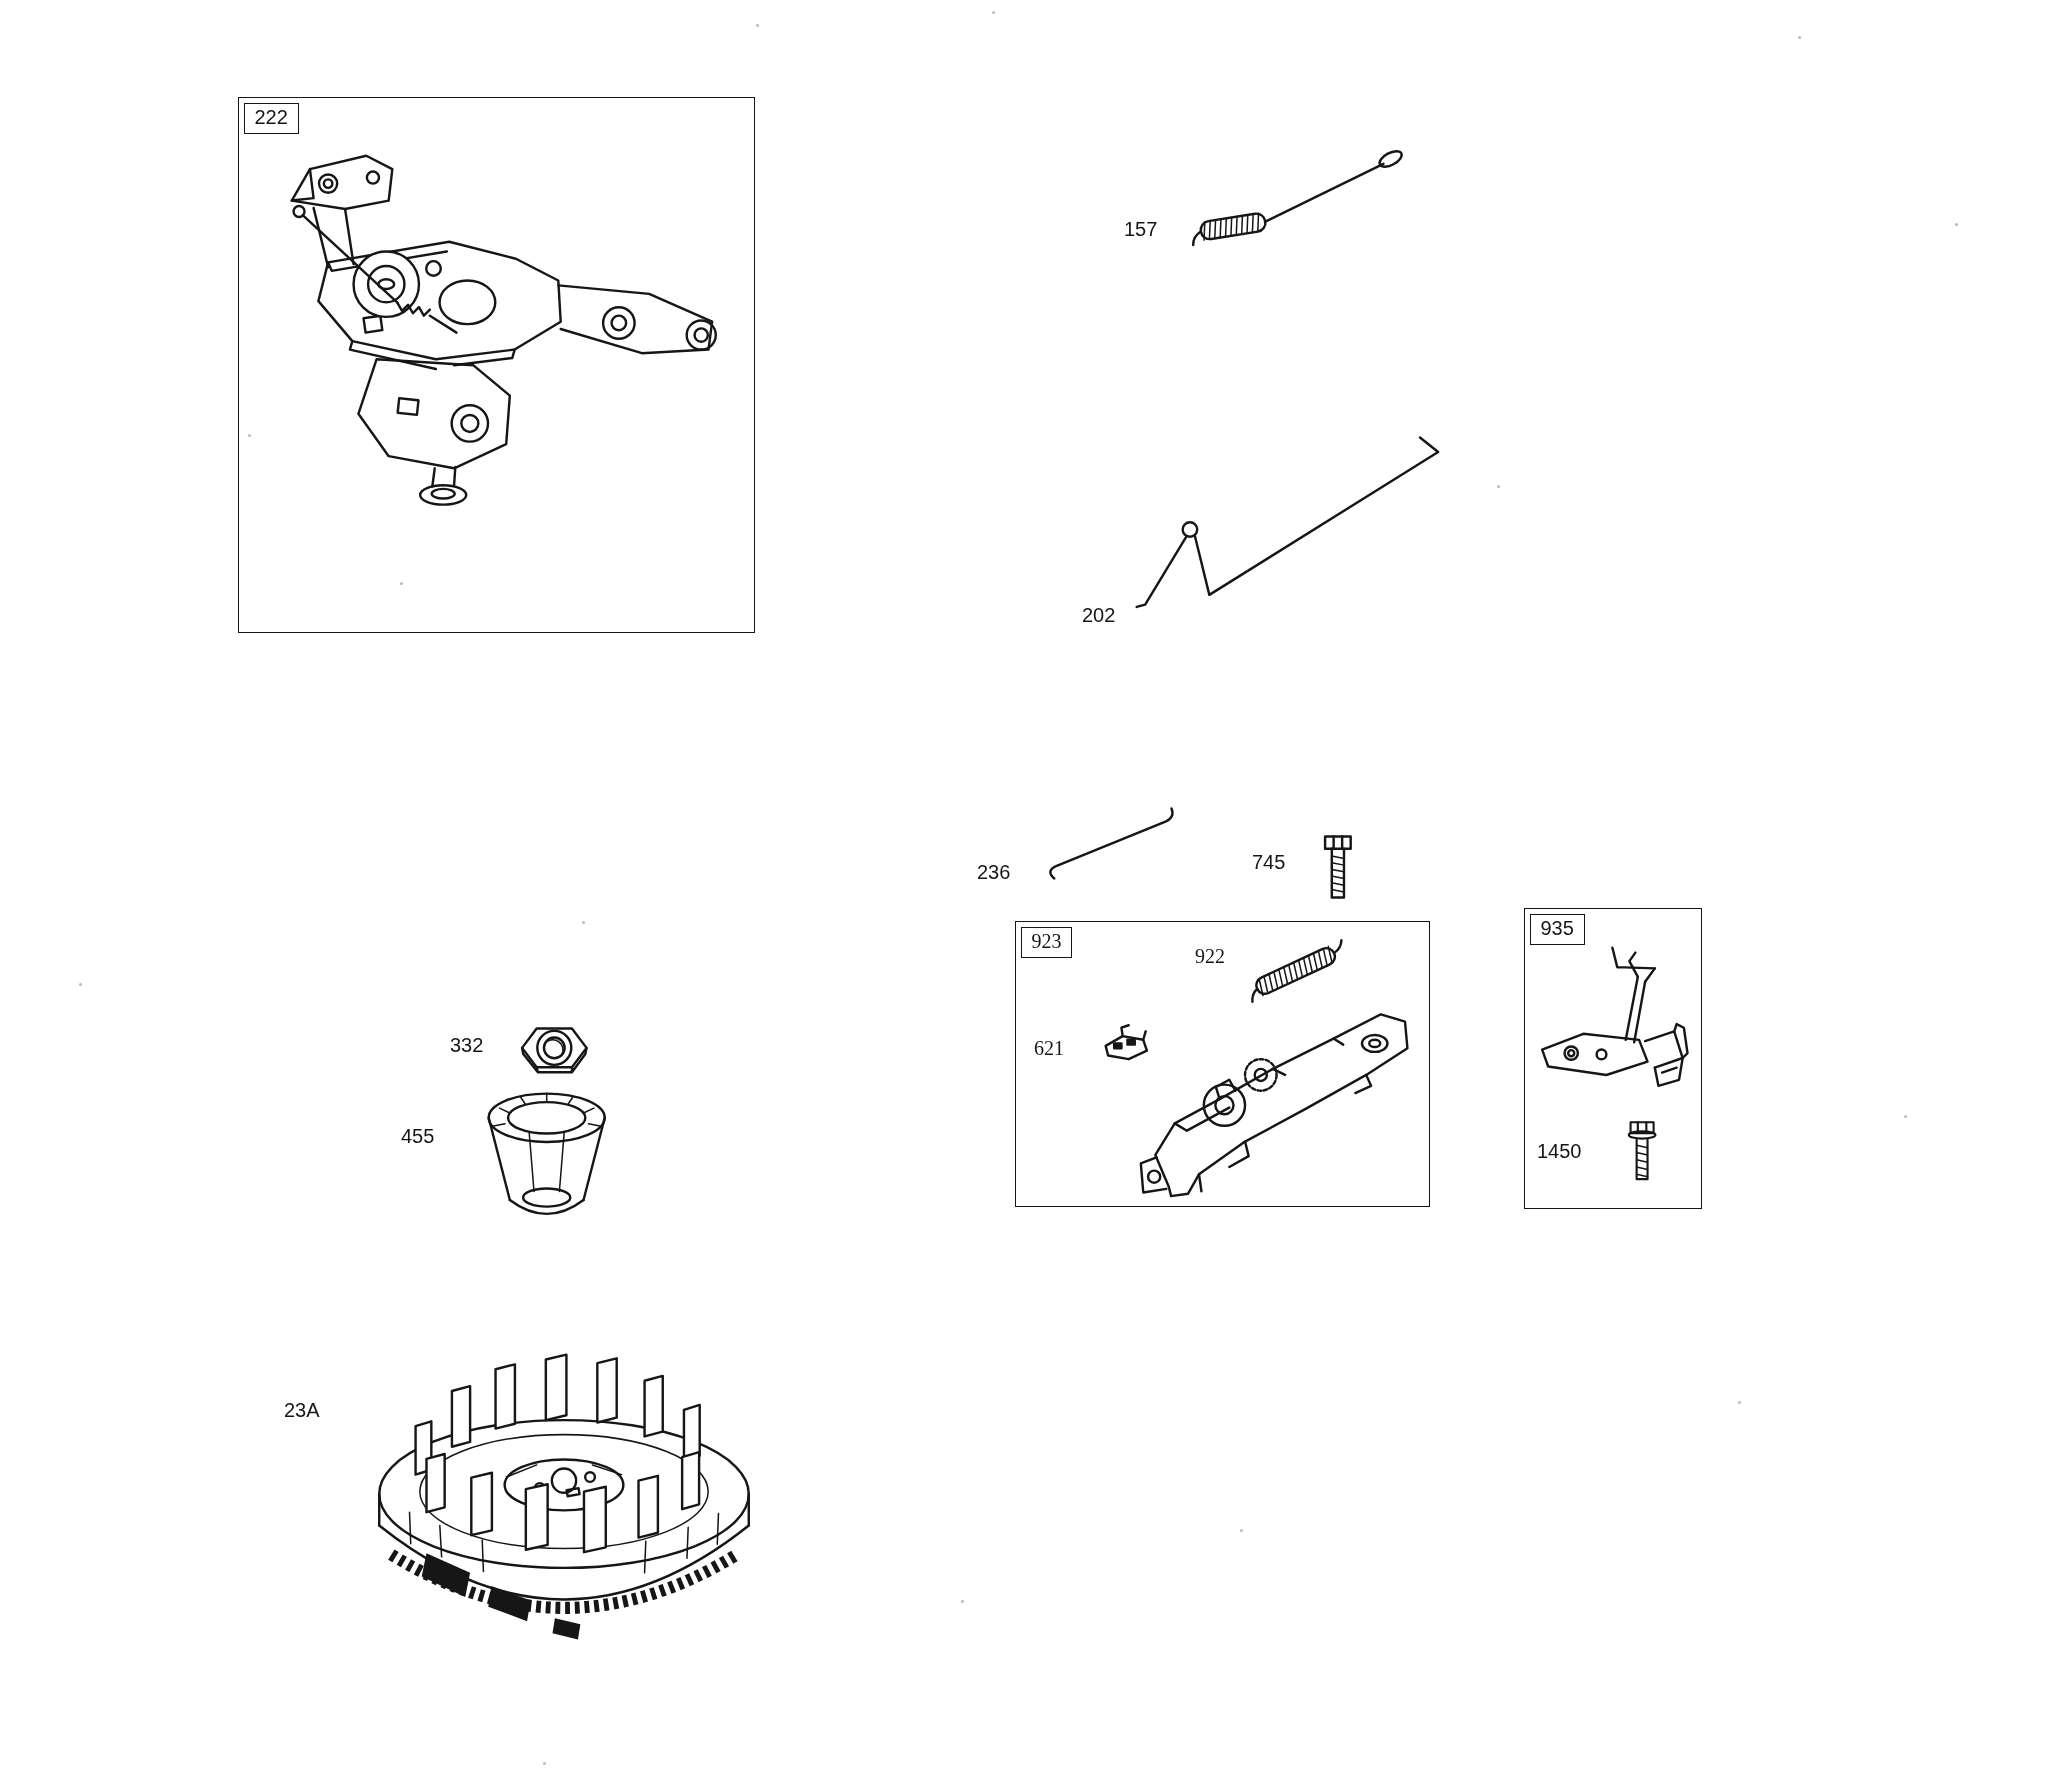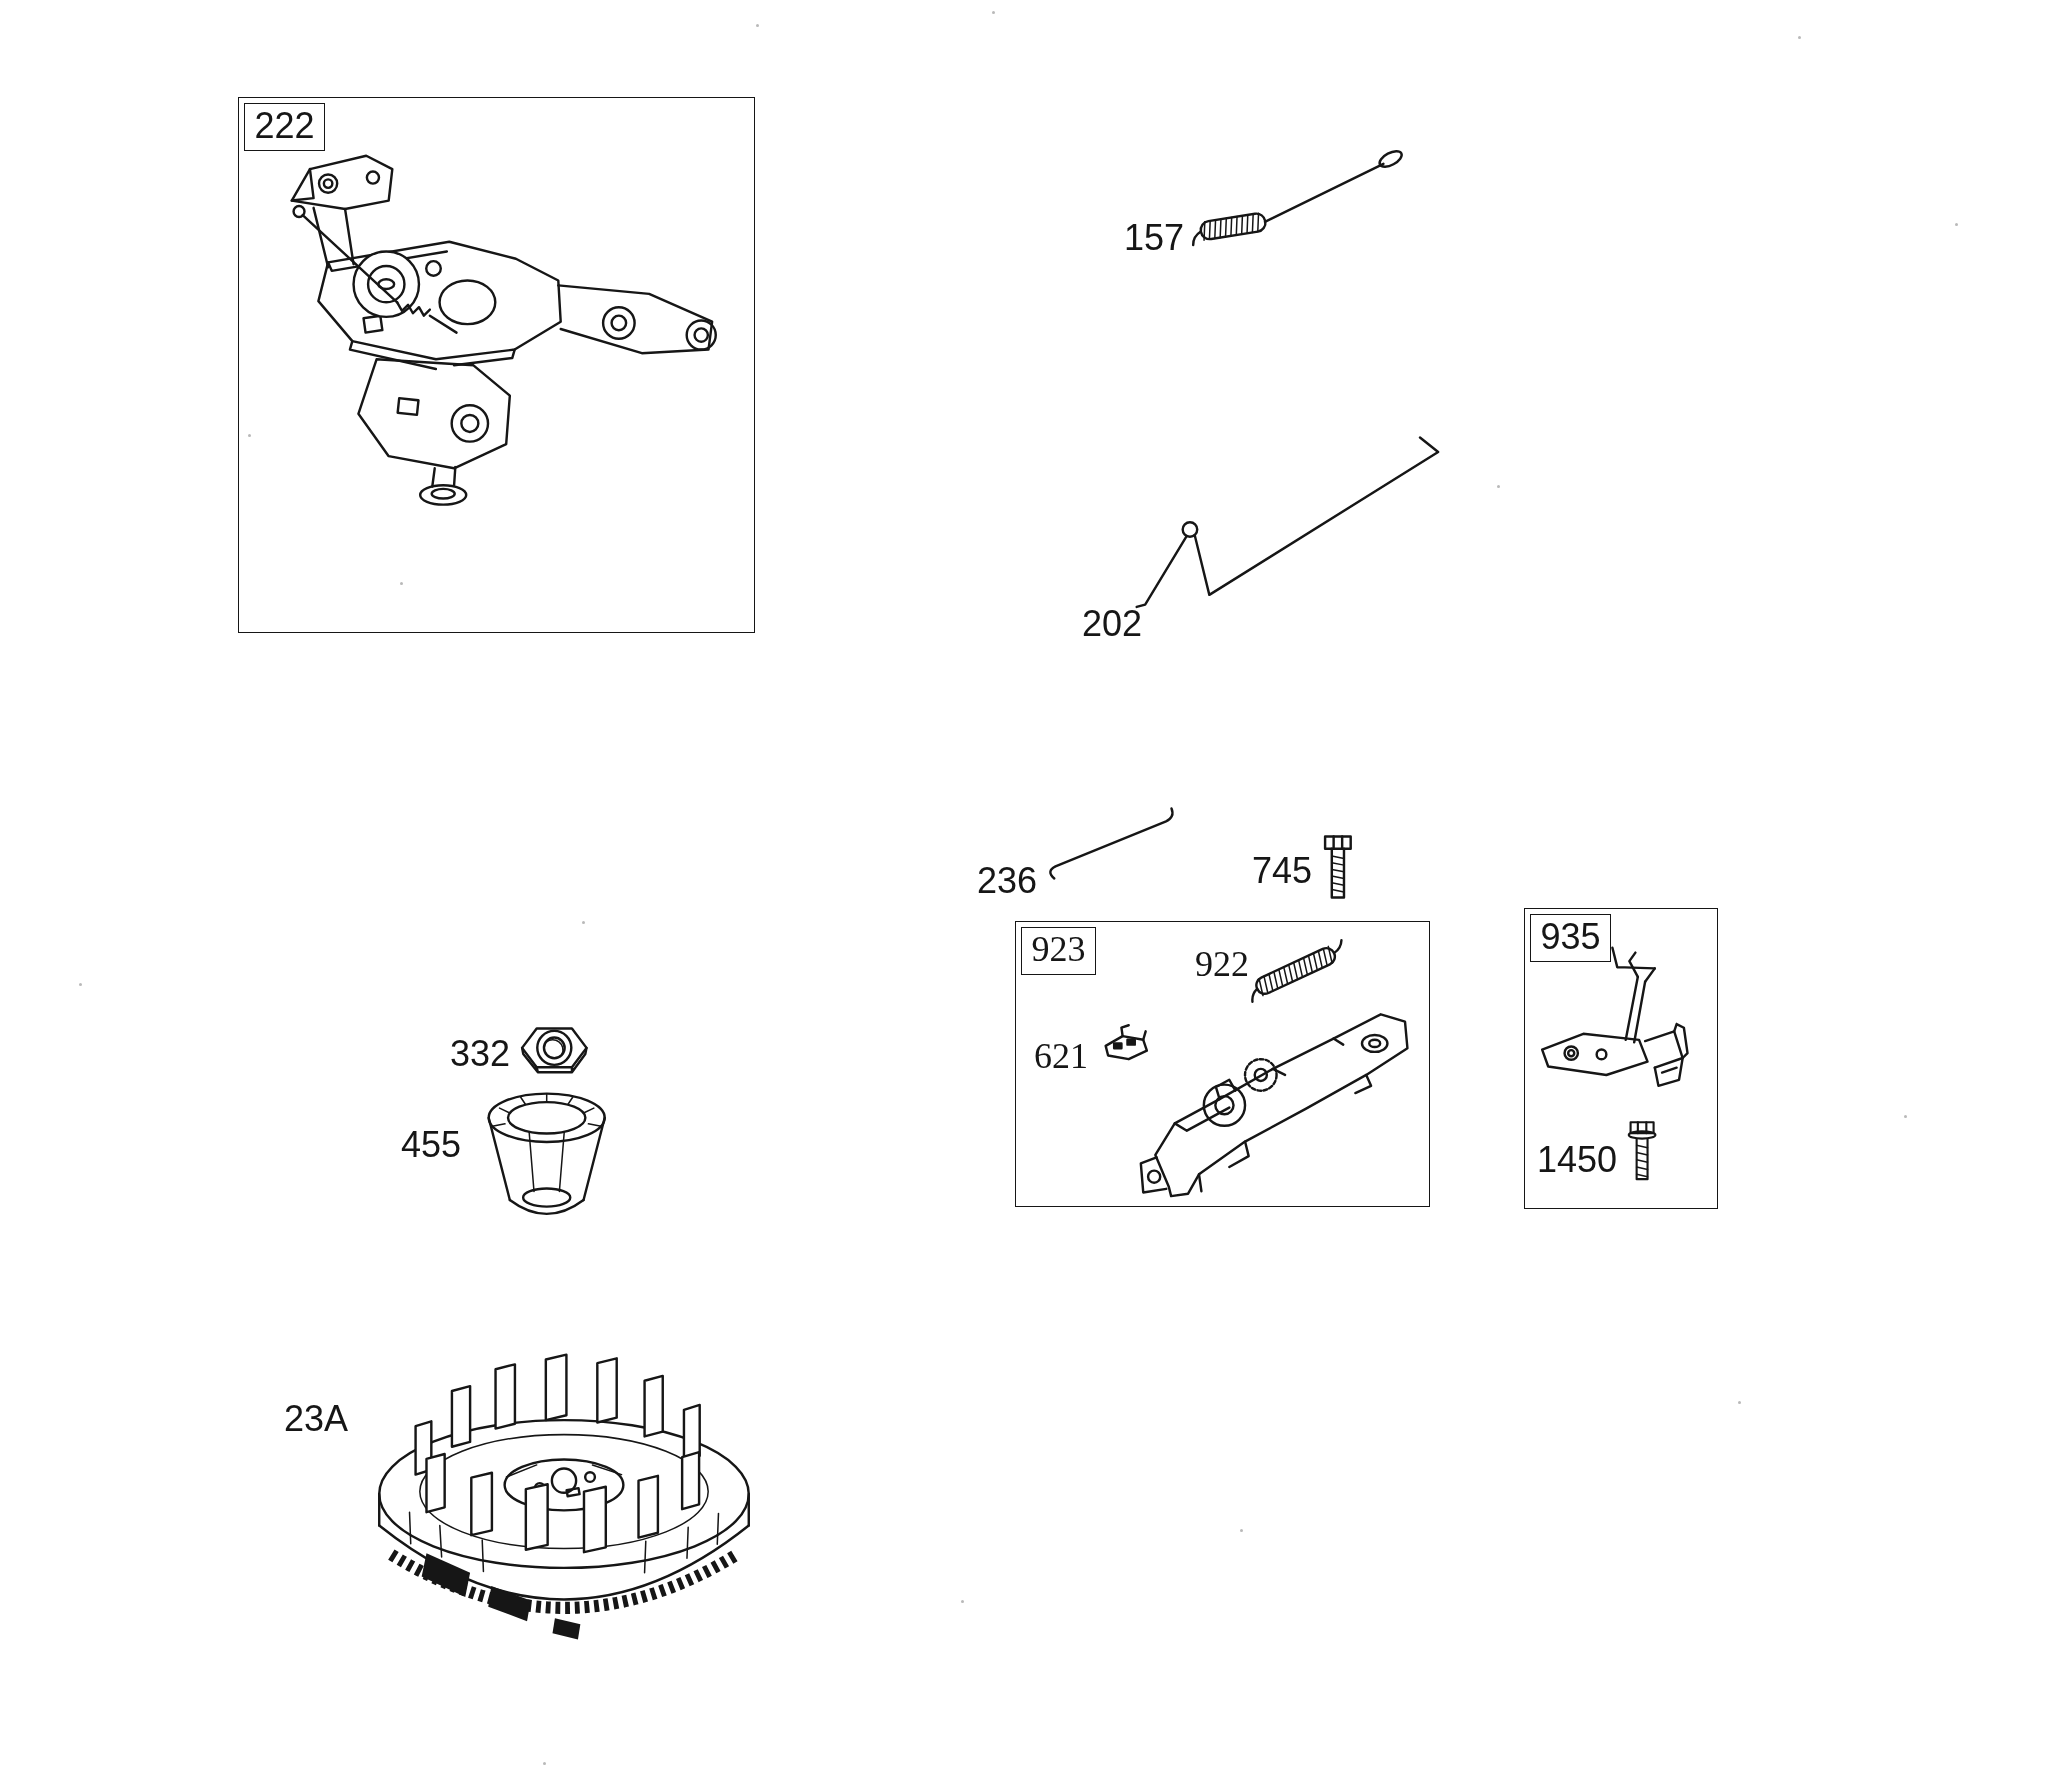--- a/index.html
+++ b/index.html
@@ -6,21 +6,21 @@
   .canvas{
     position:relative;
     width:2046px;height:1787px;
     background:#ffffff;
     font-family:"Liberation Sans", sans-serif;
     color:#161616;
     overflow:hidden;
   }
   .plabel{
     position:absolute;
-    font-size:36px;
+    font-size:20px;
     line-height:1.05;
     color:#161616;
     white-space:nowrap;
     user-select:none;
   }
   .boxed{
     border:1.8px solid #161616;
     padding:3.6px 9.7px 4.8px 9.7px;
     background:#ffffff;
   }
@@ -161,21 +161,21 @@
         <ellipse cx="592" cy="200" rx="9" ry="6"></ellipse>
         <path d="M232,388 L206,398 L210,446 L248,440"></path>
         <circle cx="228" cy="420" r="10"></circle>
         <path d="M302,416 L306,444 M378,362 L384,386 L352,404"></path>
         <path d="M336,292 L330,272 L352,260 L362,278"></path>
         <path d="M578,252 L586,270 L560,282"></path>
       </g>
     </svg>
   </div>
 
-  <div class="pbox" style="left:1524px;top:908px;width:176px;height:299px;padding-left:16px;">
+  <div class="pbox" style="left:1524px;top:908px;width:176px;height:299px;">
     <div class="plabel boxed" style="left:4.8px;top:4.8px;">935</div>
     <div class="plabel" style="left:12px;top:232px;">1450</div>
     <svg class="art" style="left:0;top:0;" width="173" height="295" viewBox="0 0 285 487">
       <g class="ink">
         <path d="M28,232 L96,206 L188,216 L202,252 L134,274 L38,260 Z"></path>
         <circle cx="76" cy="238" r="11"></circle>
         <circle cx="76" cy="238" r="5"></circle>
         <circle cx="126" cy="240" r="8"></circle>
         <path d="M166,216 L186,112 M180,220 L198,120"></path>
         <path d="M186,112 L172,86 L182,72 M198,120 L214,98"></path>

